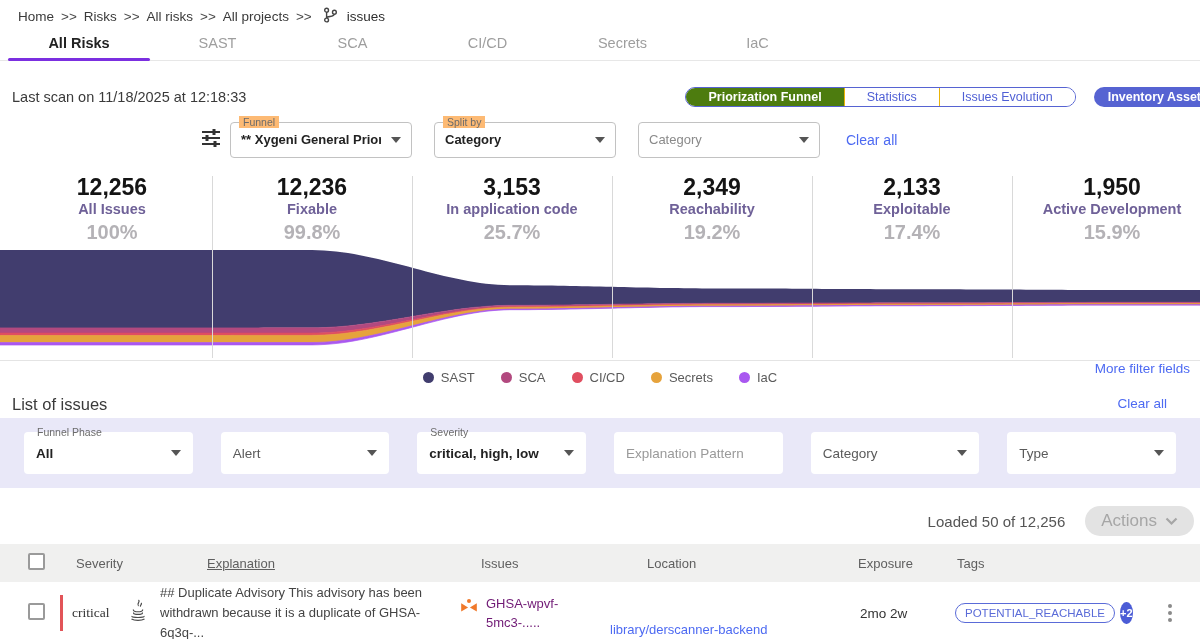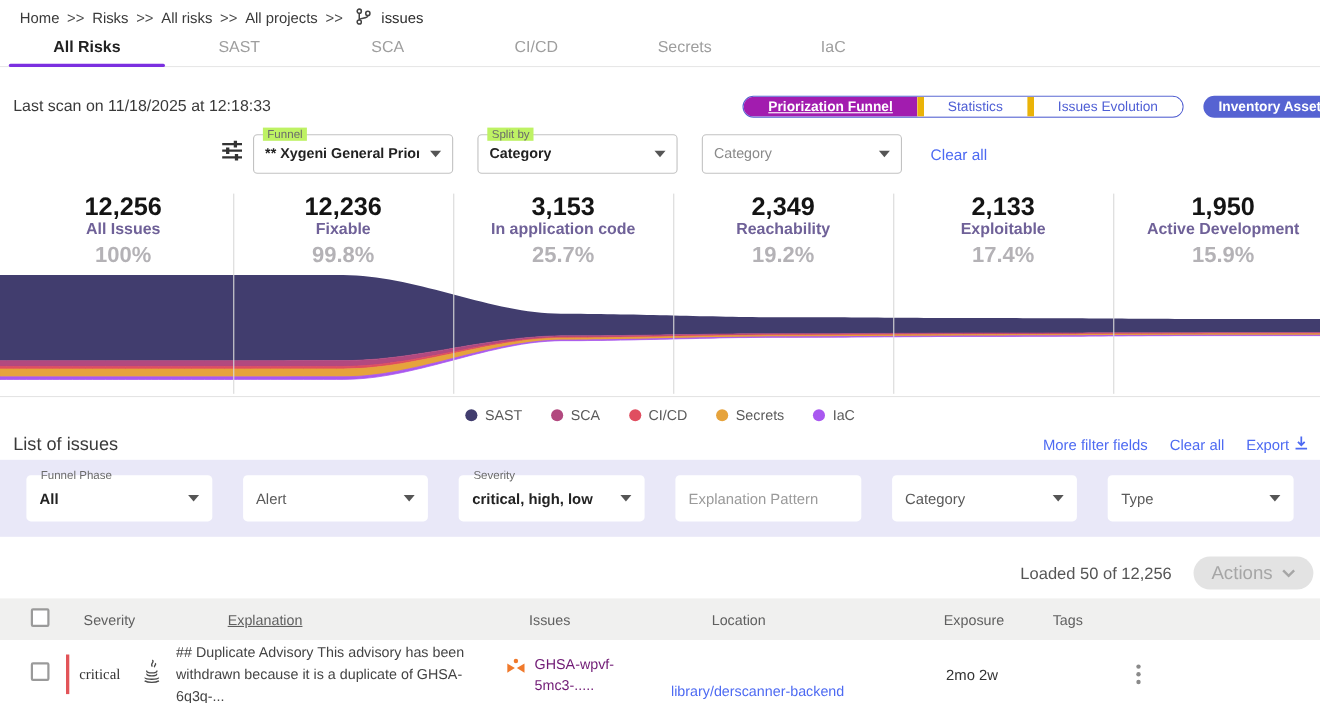--- a/index.html
+++ b/index.html
@@ -19,32 +19,32 @@
   .tab { min-width:135px; text-align:center; font-size:14.5px; color:#9e9e9e; padding-top:3px; cursor:pointer; position:relative; }
   .tab.first { min-width:142px; }
   .tab.active { color:#222; font-weight:bold; }
   .tab.active::after { content:""; position:absolute; left:0; right:0; bottom:-1px; height:3px; background:#7b2fe0; border-radius:2px; }
 
   
   .scan-row { display:flex; align-items:center; padding:0 12px; margin-top:25px; height:22px; }
   .scan-text { font-size:14.5px; color:#3a3a3a; }
   .spacer { flex:1; }
   .seg { display:flex; border:1px solid #5663d2; border-radius:10px; overflow:hidden; height:20px; }
-  .seg-opt { font-size:12.5px; color:#4f5fd5; background:#fff; padding:2px 22px; cursor:pointer; border-left:6px solid #eab308; white-space:nowrap; }
+  .seg-opt { font-size:12.5px; color:#4f5fd5; background:#fff; padding:2px 22px; cursor:pointer; border-left:1px solid #eab308; white-space:nowrap; }
   .seg-opt:first-child { border-left:none; }
-  .seg-opt.active { background:#a21caf; color:#fff; font-weight:bold;text-decoration:underline; }
+  .seg-opt.active { background:#4d7c0f; color:#fff; font-weight:bold; }
   .inventory-btn { margin-left:18px; margin-right:-34px; background:#5663d2; color:#fff; font-size:12.5px; font-weight:bold;
     height:20px; padding:2px 14px; border:none; border-radius:10px; white-space:nowrap; cursor:pointer; }
 
   
   .funnel-filters { display:flex; align-items:center; margin-top:13px; padding-left:200px; height:37px; }
   .tune-icon { margin-right:8px; cursor:pointer; }
   .outlined { position:relative; width:182px; height:36px; border:1px solid #c2c2c2; border-radius:4px; background:#fff;
     display:flex; align-items:center; padding:0 10px; margin-right:22px; cursor:pointer; }
-  .outlined .flabel { position:absolute; top:-7px; left:8px; background:#bef264; padding:0 4px; font-size:10.5px; color:#6b6b6b; }
+  .outlined .flabel { position:absolute; top:-7px; left:8px; background:#fdba74; padding:0 4px; font-size:10.5px; color:#6b6b6b; }
   .outlined .value { font-size:13px; font-weight:bold; color:#222; white-space:nowrap; overflow:hidden; max-width:140px; }
   .outlined .ph { font-size:13px; color:#8a8a8a; font-weight:normal; }
   .arrow-down { width:0; height:0; border-left:5px solid transparent; border-right:5px solid transparent; border-top:6px solid #555; margin-left:auto; }
   .clear-link { color:#4d6af2; font-size:14px; margin-left:4px; cursor:pointer; }
 
   
   .funnel-area { position:relative; margin-top:12px; border-bottom:1px solid #e4e4e4; }
   .stages { position:relative; height:78px; }
   .stage { position:absolute; width:200px; text-align:center; top:4px; }
   .stage-num { font-size:23px; font-weight:bold; color:#141414; line-height:1.15; }
@@ -55,21 +55,21 @@
 
   
   .legend { display:flex; justify-content:center; align-items:center; gap:26px; margin-top:6px; height:20px; }
   .legend-item { display:flex; align-items:center; gap:7px; }
   .legend-dot { width:11px; height:11px; border-radius:50%; display:inline-block; }
   .legend-label { font-size:13px; color:#5b5b5b; }
 
   
   .issues-header { display:flex; align-items:center; padding:0 10px 0 12px; margin-top:4px; height:27px; }
   .issues-title { font-size:16.5px; color:#3a3a3a; }
-  .issues-links { display:flex; align-items:center; gap:20px; }
+  .issues-links { display:flex; align-items:center; gap:20px;flex-direction:column; }
   .blue-link { color:#4d6af2; font-size:13.5px; cursor:pointer; display:flex; align-items:center; gap:4px; white-space:nowrap; }
 
   
   .filter-panel { background:#e9e8f8; height:70px; display:flex; align-items:center; padding:0 24px; gap:28px; }
   .fbox { position:relative; flex:1; height:42px; background:#fff; border-radius:4px; display:flex; align-items:center; padding:0 12px; cursor:pointer; }
   .fbox .flabel2 { position:absolute; top:-6px; left:10px; font-size:10.5px; color:#6b6b6b; padding:0 3px; }
   .fbox .fval { font-size:13.5px; font-weight:bold; color:#222; }
   .fbox .fsel-ph { font-size:13.5px; color:#5a5a5a; }
   .fbox .finp-ph { font-size:13.5px; color:#9a9a9a; }
 
@@ -338,18 +338,22 @@
       <svg width="22" height="24" viewBox="0 0 24 24">
         <circle cx="12" cy="6.5" r="2.2" fill="#f0792b"></circle>
         <path d="M3.5 9 L11 13.5 L3.5 18 Z" fill="#f0792b"></path>
         <path d="M20.5 9 L13 13.5 L20.5 18 Z" fill="#f0792b"></path>
       </svg>
     </span>
     <span class="det-link">GHSA-wpvf-5mc3-.....</span>
   </div>
   <div class="td-loc"><span class="loc-link">library/derscanner-backend</span></div>
   <div class="td-expo">2mo 2w</div>
+  <div class="td-tags">
+    <span class="tag-pill">POTENTIAL_REACHABLE</span>
+    <span class="tag-more">+2</span>
+  </div>
   <div class="kebab">
       <span></span>
       <span></span>
       <span></span>
     </div>
 </div>
 
 </body></html>

